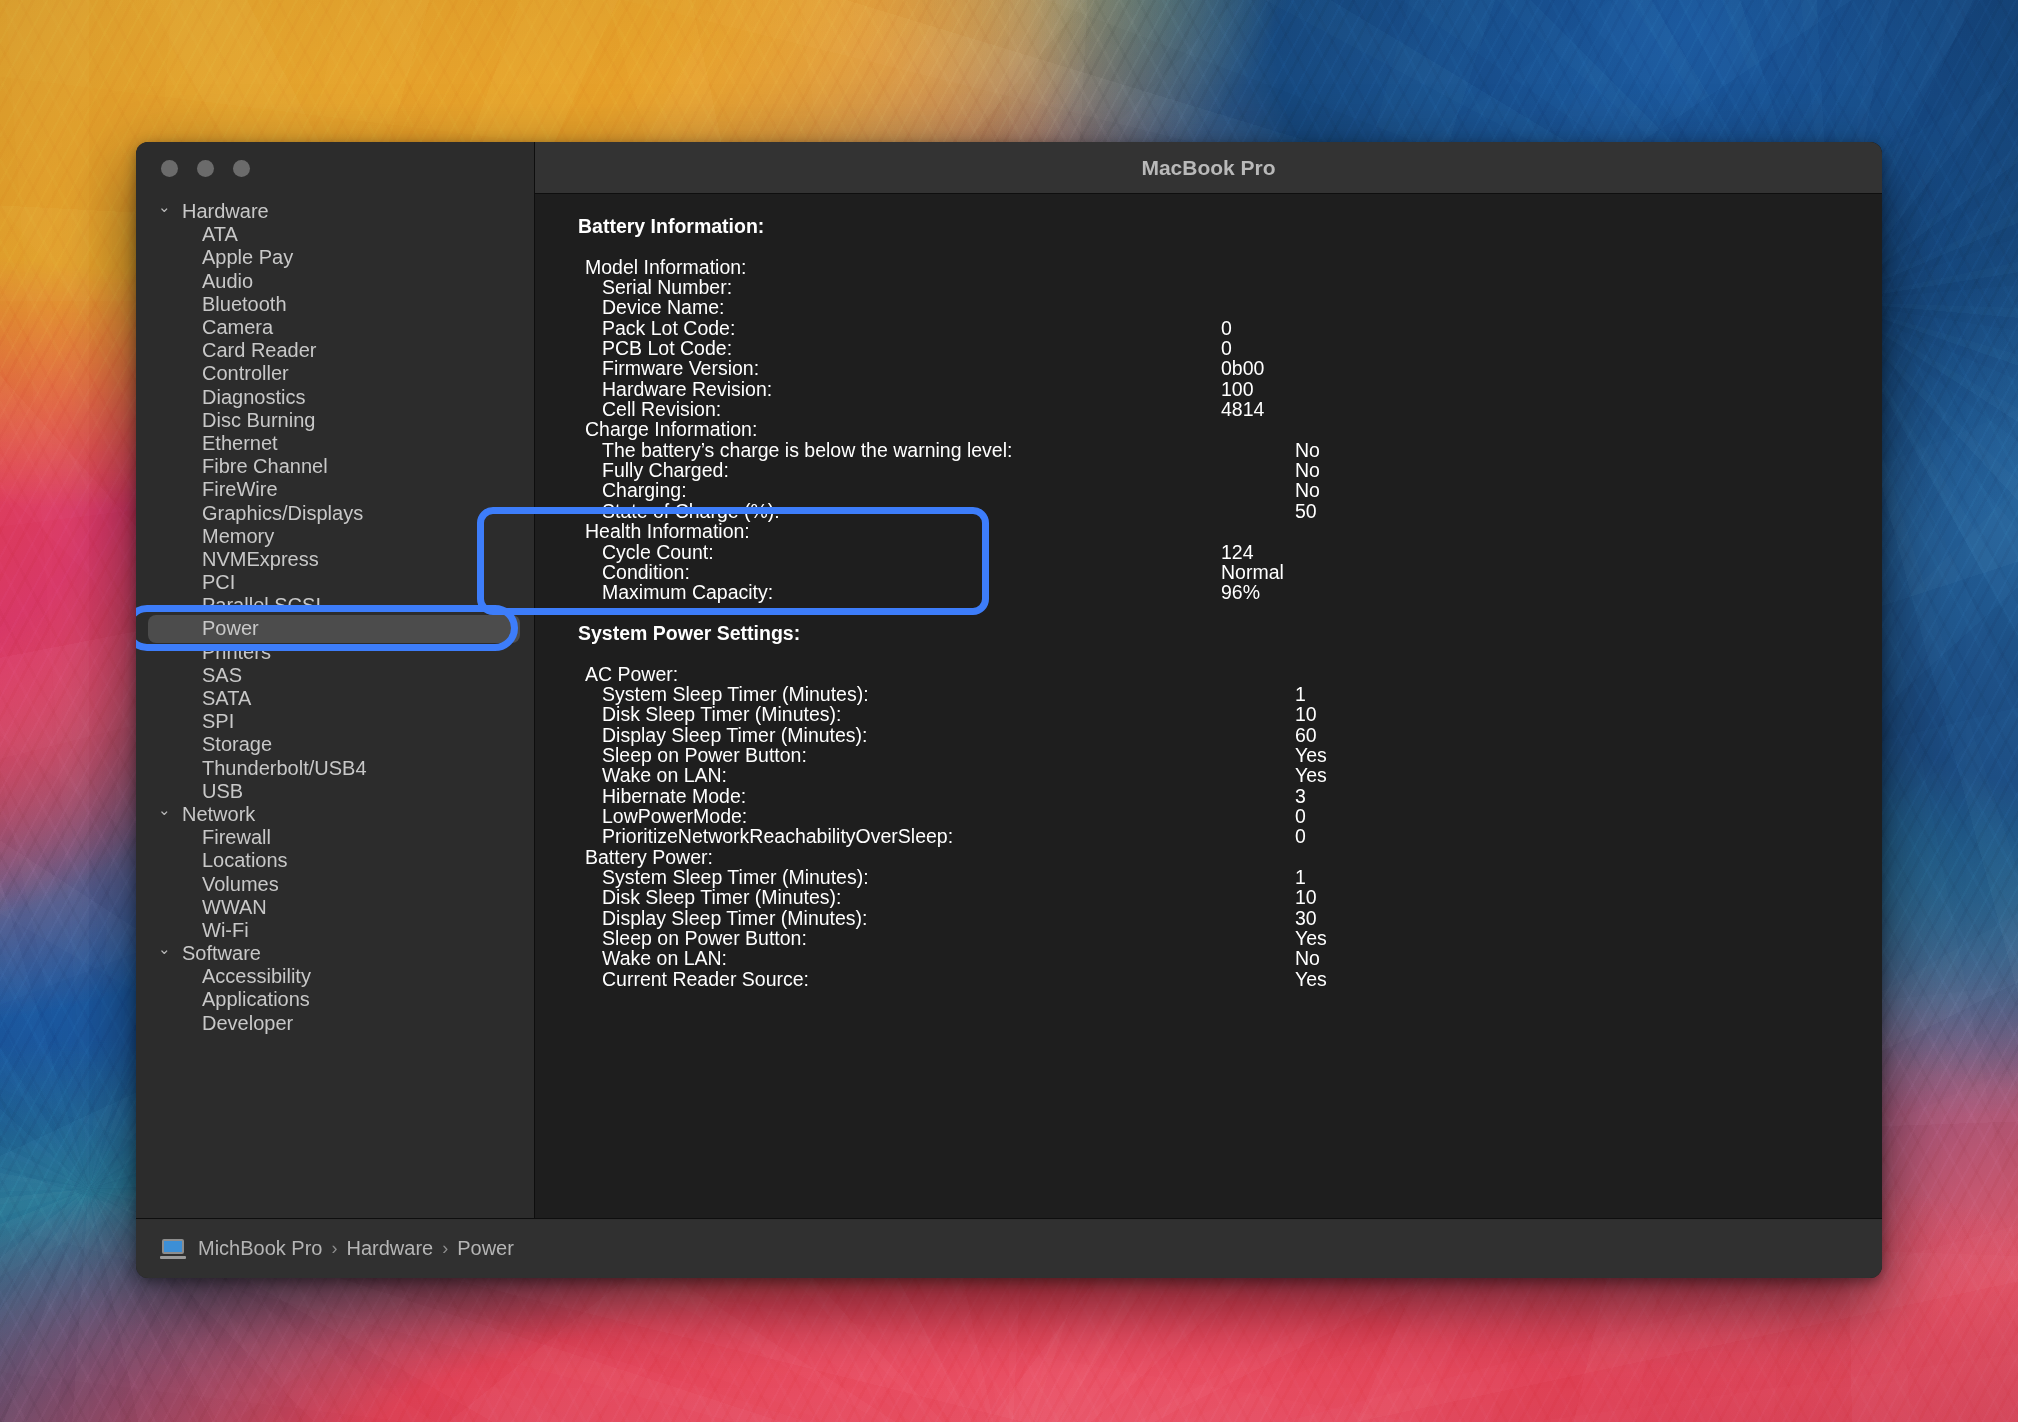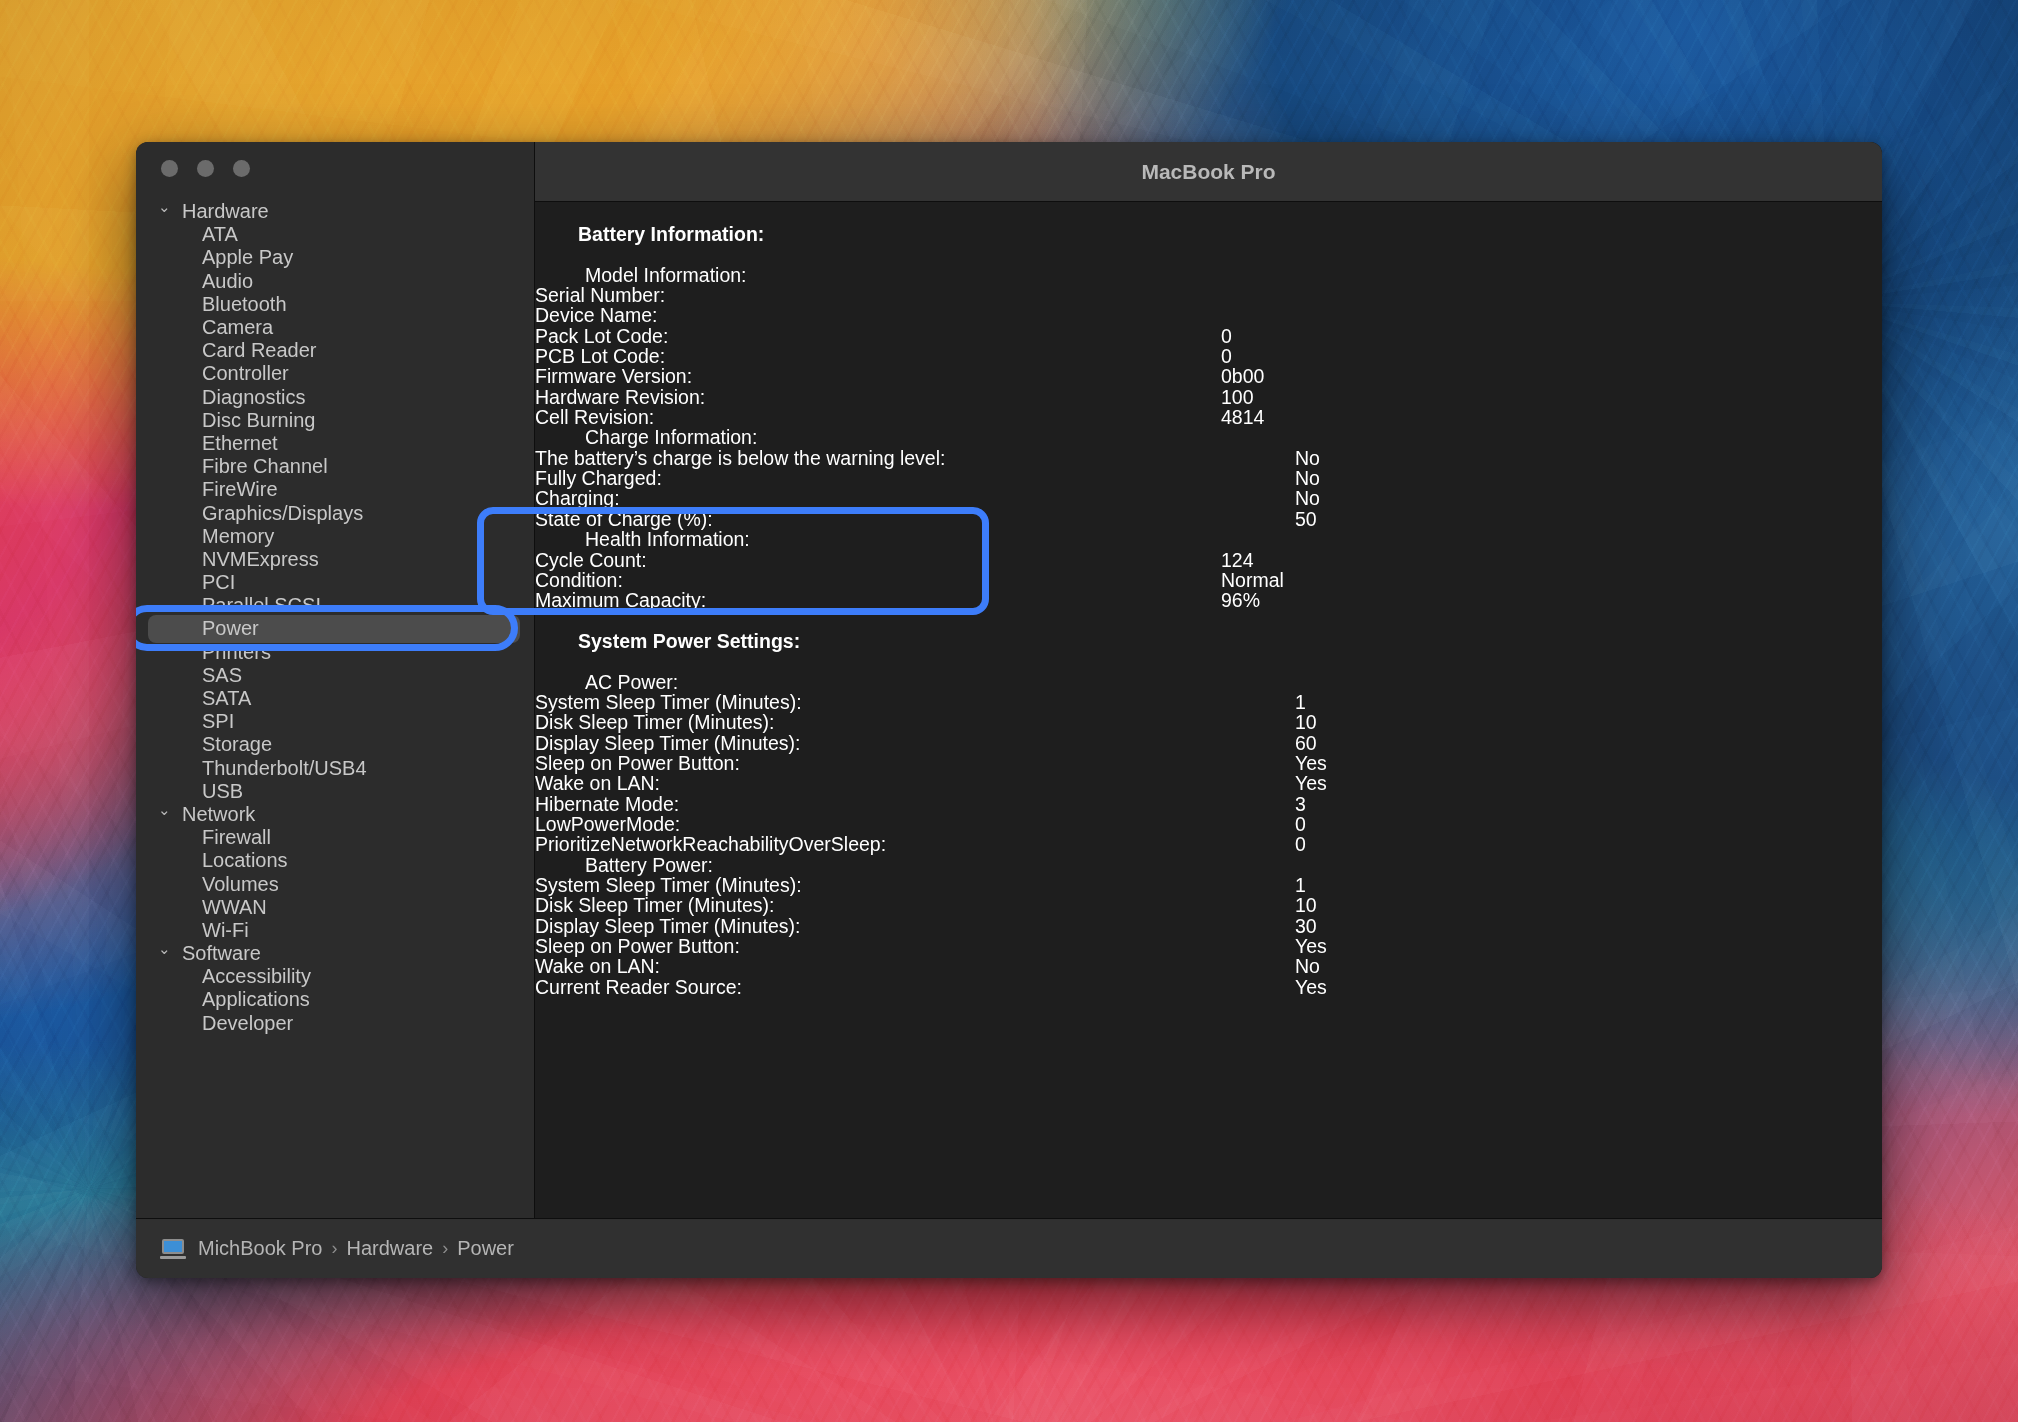--- a/index.html
+++ b/index.html
@@ -155,21 +155,21 @@
 
   
   #content-col {
     flex: 1;
     display: flex;
     flex-direction: column;
     min-width: 0;
     background: #1e1e1e;
   }
   #titlebar {
-    height: 60px;
+    height: 52px;
     background: #333333;
     display: flex;
     align-items: center;
     justify-content: center;
     flex-shrink: 0;
     border-bottom: 1px solid #0e0e0e;
   }
   #titlebar .title {
     font-size: 21px;
     font-weight: bold;
@@ -188,21 +188,21 @@
     color: #ffffff;
     white-space: nowrap;
     line-height: 20.35px;
   }
   .rpt-line.spacer { color: transparent; }
   .rpt-line .k { display: inline-block; }
   .rpt-line .v { display: inline-block; }
 
   .lvl0 { font-weight: bold; padding-left: 43px; }
   .lvl1 { padding-left: 50px; }
-  .lvl2 { }
+  .lvl2 { padding-left: 67px; }
   .vcol-b .v { position: absolute; left: 760px; }
   .vcol-c .v { position: absolute; left: 686px; }
 
   
   #breadcrumb {
     height: 60px;
     background: #303030;
     border-top: 1px solid #0e0e0e;
     display: flex;
     align-items: center;

